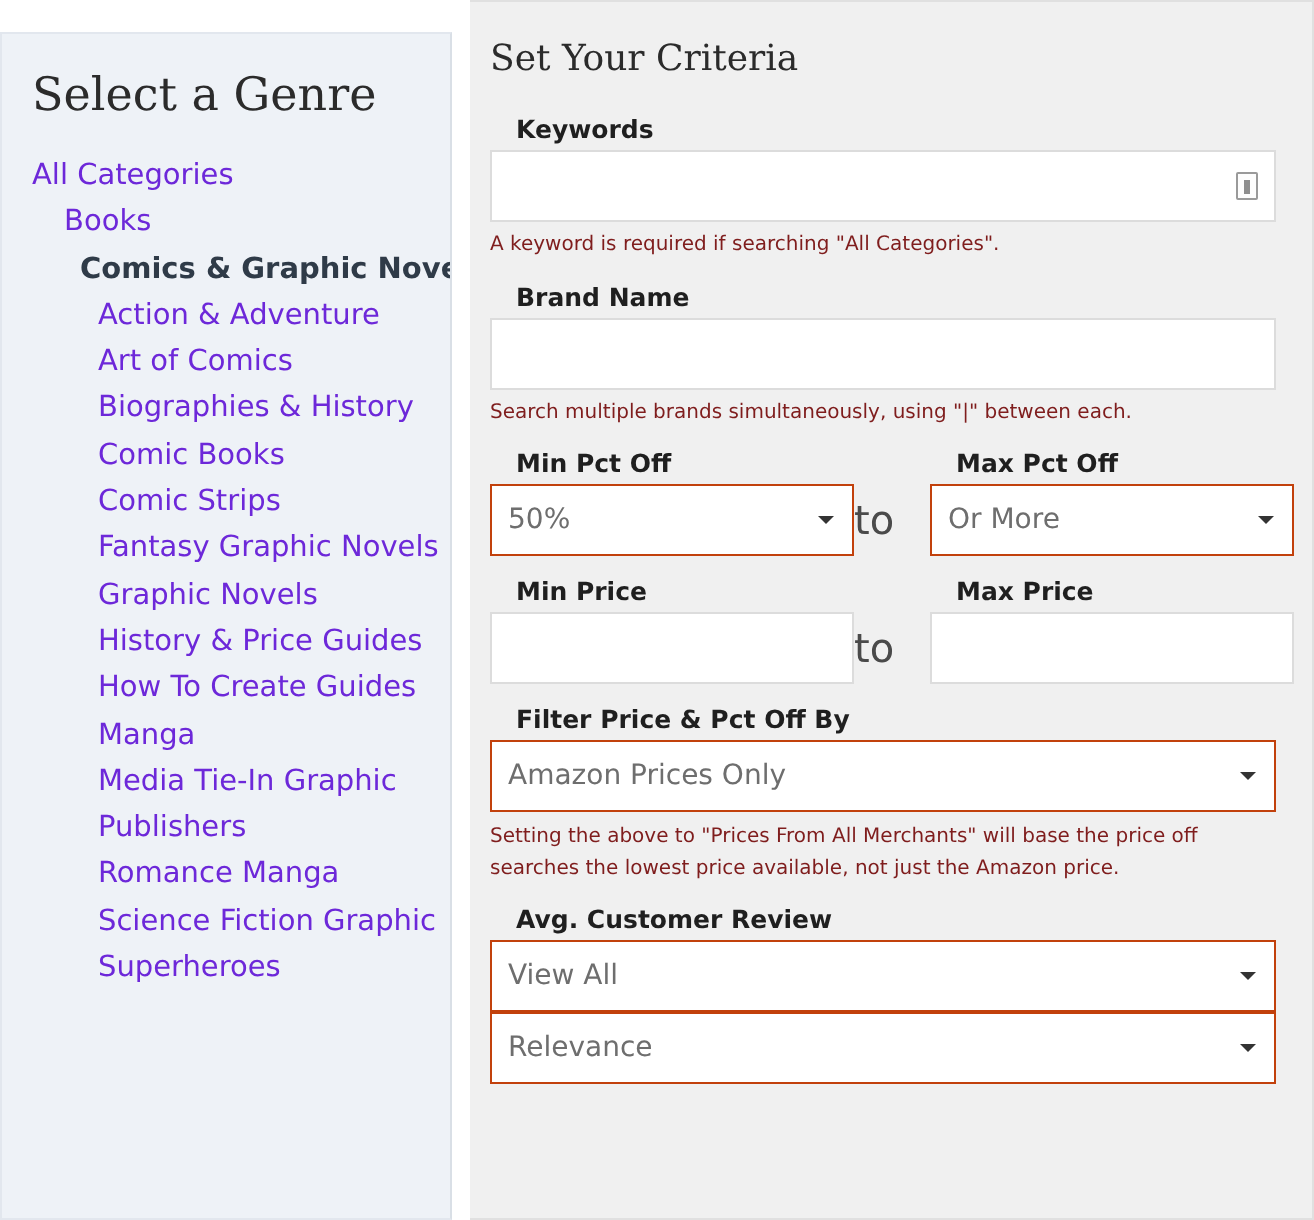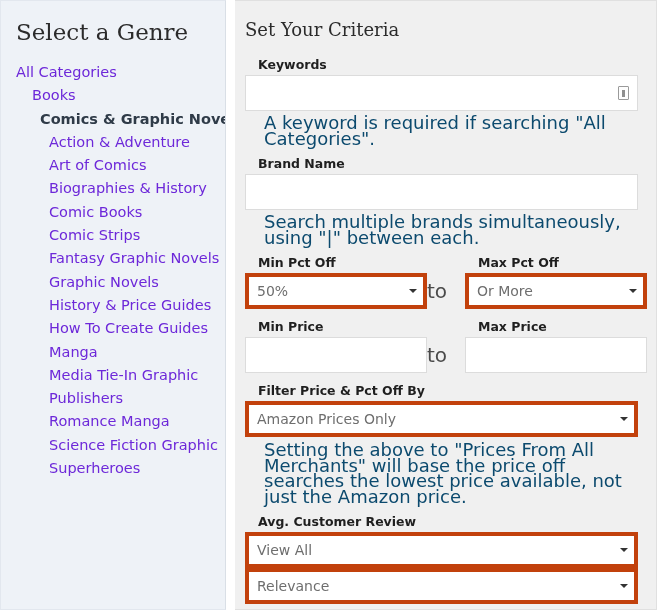--- a/index.html
+++ b/index.html
@@ -27,20 +27,21 @@
     width: 226px;
     flex: 0 0 226px;
     background: #eef2f7;
     border-right: 1px solid #d9dfe6;
     border-top: 1px solid #e2e7ee;
     border-left: 1px solid #e2e7ee;
     border-bottom: 1px solid #e2e7ee;
     box-sizing: border-box;
     padding: 10px 0 0 0;
     overflow: hidden;
+    margin-top: 16px;
   }
   .sidebar-title {
     font-family: "DejaVu Serif", "Liberation Serif", serif;
     font-size: 23px;
     color: #2b2b2b;
     padding: 6px 0 0 15px;
     letter-spacing: 0px;
     line-height: 30px;
     white-space: nowrap;
   }
@@ -86,25 +87,24 @@
   }
   .field-label {
     font-size: 12.5px;
     font-weight: bold;
     color: #1f1f1f;
     margin: 12px 0 3px 13px;
     line-height: 15px;
   }
   .field-label.tight { margin-top: 10px; }
   .hint {
-    font-size: 18px;
-    color: #0c4a6e;
+    font-size: 10px;
+    color: #7f1d1d;
     line-height: 15.5px;
     margin-top: 4px;
-    margin-left: 19px;
   }
   .hint.two-line { margin-top: 5px; }
 
   .text-input {
     width: 100%;
     height: 36px;
     background: #ffffff;
     border: 1px solid #dcdcdc;
     box-sizing: border-box;
     font-size: 13px;
@@ -136,21 +136,21 @@
     height: 7px;
     background: #8e8e8e;
   }
 
   
   .select-wrap { position: relative; }
   .select-box {
     width: 100%;
     height: 36px;
     background: #ffffff;
-    border: 4px solid #c2410c;
+    border: 1px solid #c2410c;
     box-sizing: border-box;
     font-size: 14px;
     color: #6e6e6e;
     display: flex;
     align-items: center;
     padding: 0 26px 0 8px;
     cursor: pointer;
     white-space: nowrap;
     overflow: hidden;
   }

